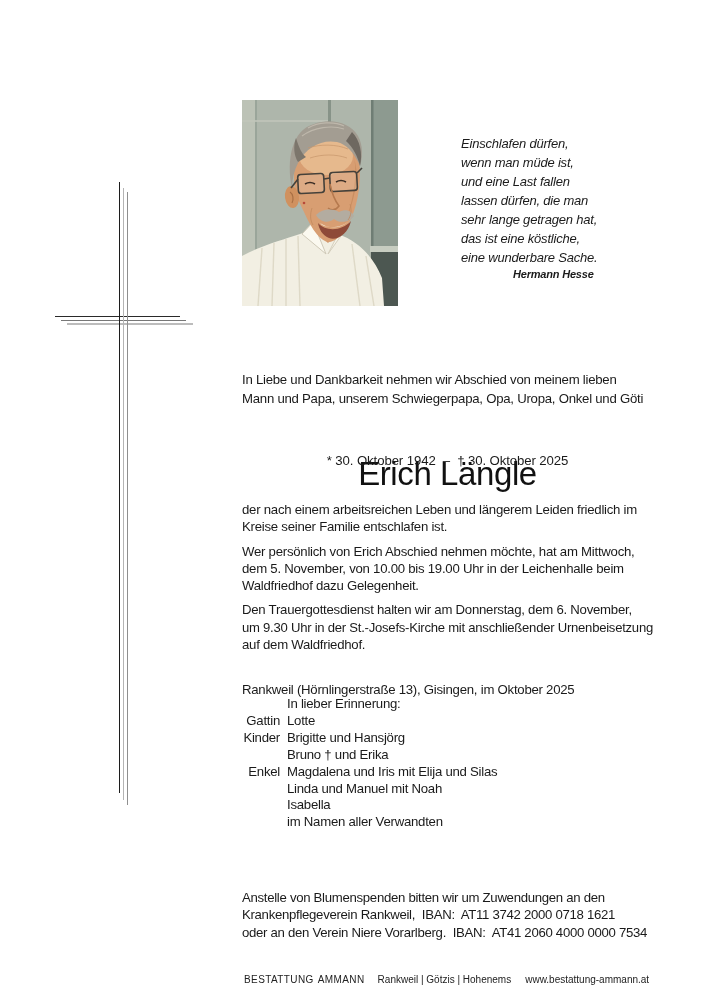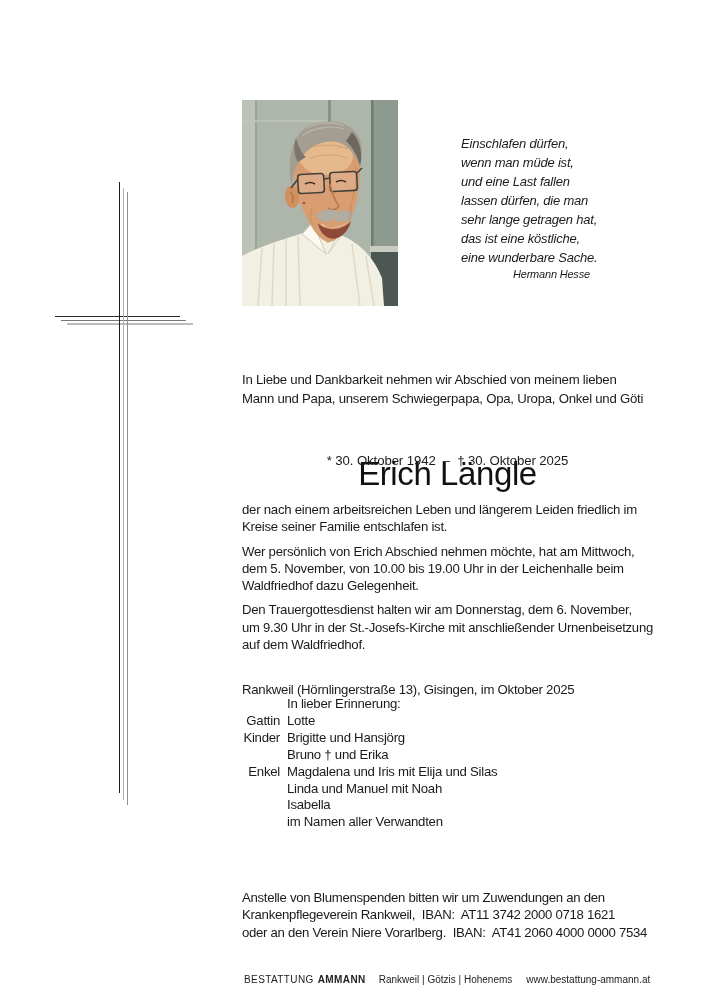--- a/index.html
+++ b/index.html
@@ -14,40 +14,40 @@
   .xv3{left:126.5px;top:192px;width:1.6px;height:613px;background:#8f8f8f;}
   .xh1{left:55px;top:315.5px;width:125px;height:1.6px;background:#2a2a2a;}
   .xh2{left:61px;top:319.8px;width:125px;height:1.6px;background:#787878;}
   .xh3{left:67px;top:323.2px;width:126px;height:2.2px;background:#bcbcbc;}
   
   .photo{position:absolute;left:242px;top:100px;width:156px;height:206px;}
   .photo svg{display:block;}
   
   .quote{position:absolute;left:461px;top:134px;font-style:italic;font-size:13px;
          line-height:19px;letter-spacing:-0.2px;color:#1b1b1b;}
-  .quote .attr{margin-top:-2px;padding-left:52px;font-size:11px;}
+  .quote .attr{margin-top:-2px;padding-left:52px;font-size:11px;font-weight:bold;}
   
   .col{position:absolute;left:242px;width:411px;}
   .fitline{display:block;white-space:pre;transform-origin:0 50%;}
   .intro{top:350px;font-size:13.2px;line-height:19px;letter-spacing:-0.25px;margin-top:20px;}
   .name{top:407px;text-align:center;font-size:33px;line-height:38px;letter-spacing:-0.4px;color:#111;margin-top:48px;}
   .dates{top:452px;text-align:center;font-size:13.2px;line-height:17px;white-space:pre;letter-spacing:-0.1px;}
   .bodytext{top:501px;font-size:13.2px;line-height:17.2px;letter-spacing:-0.25px;}
   .bodytext .para{margin:0 0 7.2px 0;}
   .dateline{top:681px;font-size:13.2px;line-height:17px;letter-spacing:-0.25px;}
   .memorial{top:696px;font-size:13.2px;line-height:16.9px;letter-spacing:-0.25px;}
   .memorial .row{display:flex;}
   .memorial .lab{width:38px;text-align:right;flex:0 0 38px;}
   .memorial .val{margin-left:7px;white-space:pre;}
   .donation{top:889px;font-size:13.2px;line-height:17.4px;letter-spacing:-0.3px;}
   
   .footer{position:absolute;left:244px;top:974px;display:flex;align-items:baseline;
           font-size:10px;color:#222;white-space:pre;}
   .footer .brand{letter-spacing:0.4px;}
-  .footer .brand .b2{font-weight:bold;margin-left:4px;}
+  .footer .brand .b2{font-weight:normal;margin-left:4px;}
   .footer .loc{margin-left:13px;}
   .footer .web{margin-left:14px;}
 </style>
 </head>
 <body>
 
 <div class="page">
 
   <div>
     <div class="xline xh1"></div>

